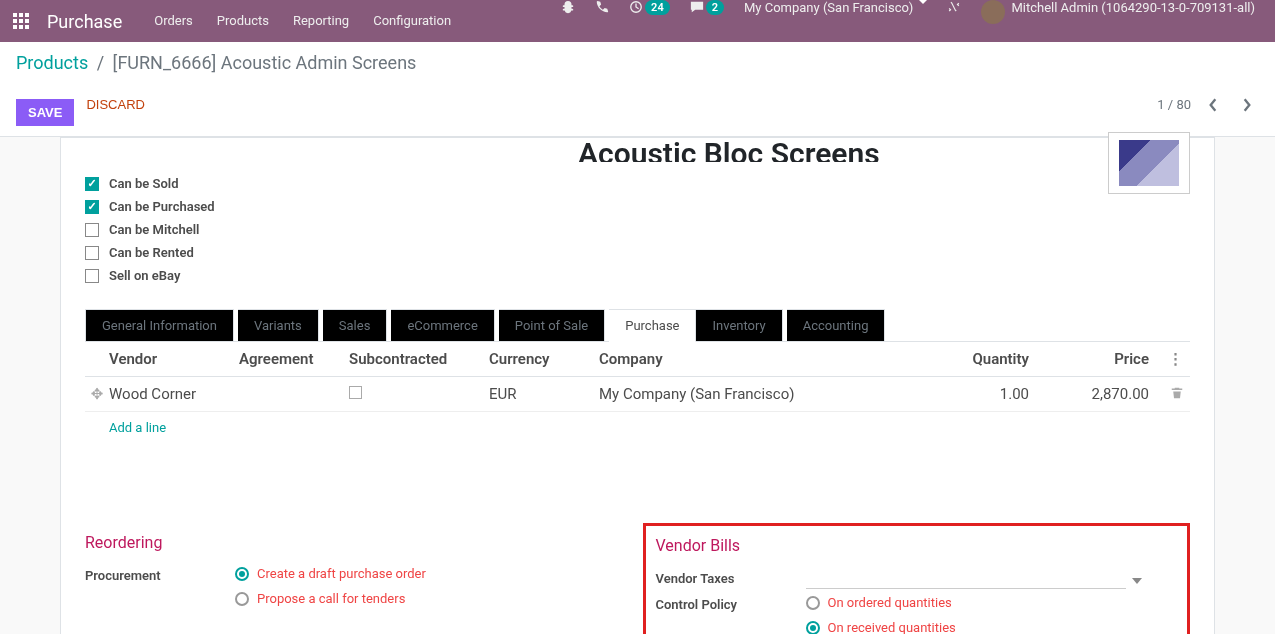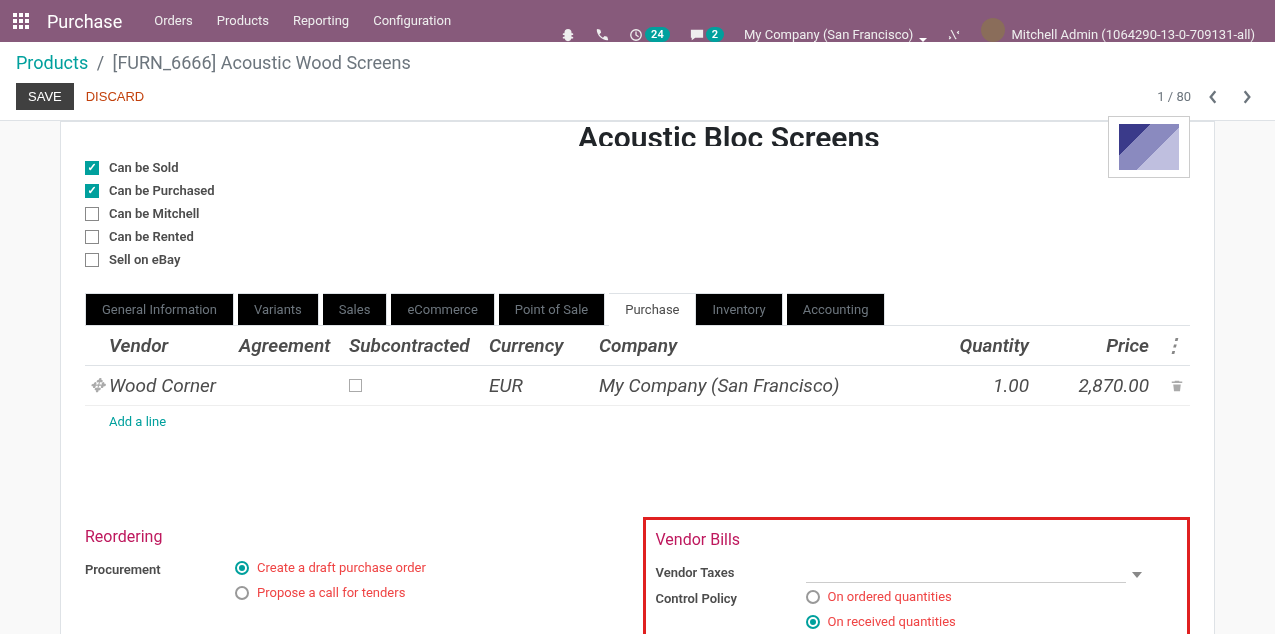--- a/index.html
+++ b/index.html
@@ -6,33 +6,33 @@
   body { font-family: -apple-system, BlinkMacSystemFont, "Segoe UI", Roboto, "Helvetica Neue", Arial, sans-serif; font-size: 13px; color: #4c4c4c; background: #f9f9f9; }
   .topbar { background: #875a7b; color: #fff; height: 42px; display: flex; align-items: center; padding: 0 0 0 0; }
   .apps-icon { width: 42px; height: 42px; display: flex; align-items: center; justify-content: center; cursor: pointer; }
   .apps-grid { display: grid; grid-template-columns: repeat(3, 4px); grid-template-rows: repeat(3, 4px); gap: 2px; }
   .apps-grid span { background: #fff; width: 4px; height: 4px; }
   .brand { font-size: 18px; font-weight: 400; padding: 0 20px 0 5px; }
   .menu { display: flex; gap: 0; justify-content: space-between; }
   .menu-item { padding: 0 12px; line-height: 42px; cursor: pointer; font-size: 13px; color: #eee; }
   .spacer { flex: 1; }
   .systray { display: flex; align-items: center; gap: 0; padding-right: 10px; }
-  .sys-item { padding: 0 10px; height: 42px; display: flex; align-items: flex-end; cursor: pointer; color: #eee; position: relative; }
+  .sys-item { padding: 0 10px; height: 42px; display: flex; align-items: flex-start; cursor: pointer; color: #eee; position: relative; }
   .badge { background: #00a09d; color: #fff; font-size: 11px; border-radius: 10px; padding: 1px 6px; margin-left: 2px; font-weight: 600; }
   .avatar { width: 24px; height: 24px; border-radius: 50%; background: #8a6d5a; display: inline-block; margin-right: 6px; }
   .caret-down { display: inline-block; margin-left: 6px; border-top: 4px solid #fff; border-left: 4px solid transparent; border-right: 4px solid transparent; }
 
   .breadcrumb-bar { background: #fff; border-bottom: 1px solid #dee2e6; padding: 10px 16px 0 16px; }
   .breadcrumb { font-size: 18px; padding-bottom: 6px; }
   .breadcrumb a { color: #00a09d; text-decoration: none; }
   .breadcrumb .sep { color: #6c757d; padding: 0 4px; }
   .breadcrumb .current { color: #6c757d; }
   .action-row { display: flex; align-items: center; padding: 4px 0 10px 0; }
   .btn { padding: 6px 12px; font-size: 13px; border: none; cursor: pointer; }
-  .btn-primary { background: #404040; color: #fff; font-weight: 400; }
+  .btn-primary { background: #8b5cf6; color: #fff; font-weight: 700; margin-top: 16px; }
   .btn-link { background: none; color: #c2410c; font-weight: 400; }
   .pager { margin-left: auto; display: flex; align-items: center; color: #6c757d; gap: 10px; }
   .pager-arrow { width: 24px; height: 24px; display: flex; align-items: center; justify-content: center; cursor: pointer; color: #6c757d; font-size: 16px; }
 
   .content { max-width: 1275px; margin: 0; padding: 0; }
   .sheet { background: #fff; border: 1px solid #dee2e6; margin: 0 60px; padding: 0 24px 40px 24px; position: relative; min-height: 560px; }
   .product-header { display: flex; align-items: flex-start; padding-top: 0; }
   .product-title-col { flex: 1; }
   .product-title { font-size: 30px; font-weight: 600; color: #212529; border-bottom: 1px solid #b5b5b5; padding: 0 0 6px 0; width: 530px; overflow: hidden; }
   .product-image { width: 82px; height: 62px; border: 1px solid #ccc; display: flex; align-items: center; justify-content: center; background: #fff; margin-top: -6px; }
@@ -43,21 +43,21 @@
   .cbx.checked { background: #00a09d; border-color: #00a09d; }
   .cbx.checked::after { content: "✓"; color: #fff; font-size: 11px; line-height: 1; }
 
   .tabs { display: flex; border-bottom: 1px solid #dee2e6; margin-top: 18px; }
   .tab { padding: 8px 16px; border: 1px solid transparent; border-bottom: none; color: #6c757d; cursor: pointer; font-size: 13px; background: #fff; }
   .tab.active { border-color: #dee2e6; border-bottom: 1px solid #fff; margin-bottom: -1px; color: #4c4c4c; }
   .tab:not(.active) { border: 1px solid #dee2e6; border-bottom: none; background: #000000; margin-right: 4px; }
   .tabs .tab + .tab { border-left: none; }
 
   .vendor-table { margin-top: 0; }
-  .vt-head, .vt-row { display: grid; grid-template-columns: 24px 130px 110px 140px 110px 310px 130px 120px 24px; align-items: center; padding: 8px 0; font-size: 19px; font-style: italic; }
+  .vt-head, .vt-row { display: grid; grid-template-columns: 24px 130px 110px 140px 110px 310px 130px 120px 24px; align-items: center; padding: 8px 0; font-size: 15px; }
   .vt-head { color: #4c4c4c; font-weight: 600; border-bottom: 1px solid #dee2e6; }
   .vt-row { border-bottom: 1px solid #eee; }
   .handle { color: #aaa; cursor: move; text-align: center; }
   .vt-right { text-align: right; padding-right: 10px; }
   .kebab { text-align: right; color: #888; cursor: pointer; }
   .trash { color: #aaa; cursor: pointer; text-align: right; }
   .small-cbx { width: 13px; height: 13px; border: 1px solid #aaa; display: inline-block; }
   .add-line { color: #00a09d; cursor: pointer; padding: 8px 0 8px 24px; }
 
   .two-col { display: grid; grid-template-columns: 1fr 1fr; gap: 30px; margin-top: 90px; }
@@ -139,21 +139,21 @@
       <span class="avatar"></span>
       <span>Mitchell Admin (1064290-13-0-709131-all)</span>
     </div>
   </div>
 </div>
 
 <div class="breadcrumb-bar">
   <div class="breadcrumb">
     <a href="#">Products</a>
     <span class="sep">/</span>
-    <span class="current">[FURN_6666] Acoustic Wood Screens</span>
+    <span class="current">[FURN_6666] Acoustic Admin Screens</span>
   </div>
   <div class="action-row">
     <button class="btn btn-primary">SAVE</button>
     <button class="btn btn-link">DISCARD</button>
     <div class="pager">
       <span>1 / 80</span>
       <span class="pager-arrow">
         <svg width="10" height="14" viewBox="0 0 8 12" fill="none" stroke="#6c757d" stroke-width="2">
             <path d="M6 1L2 6l4 5"></path>
           </svg>

